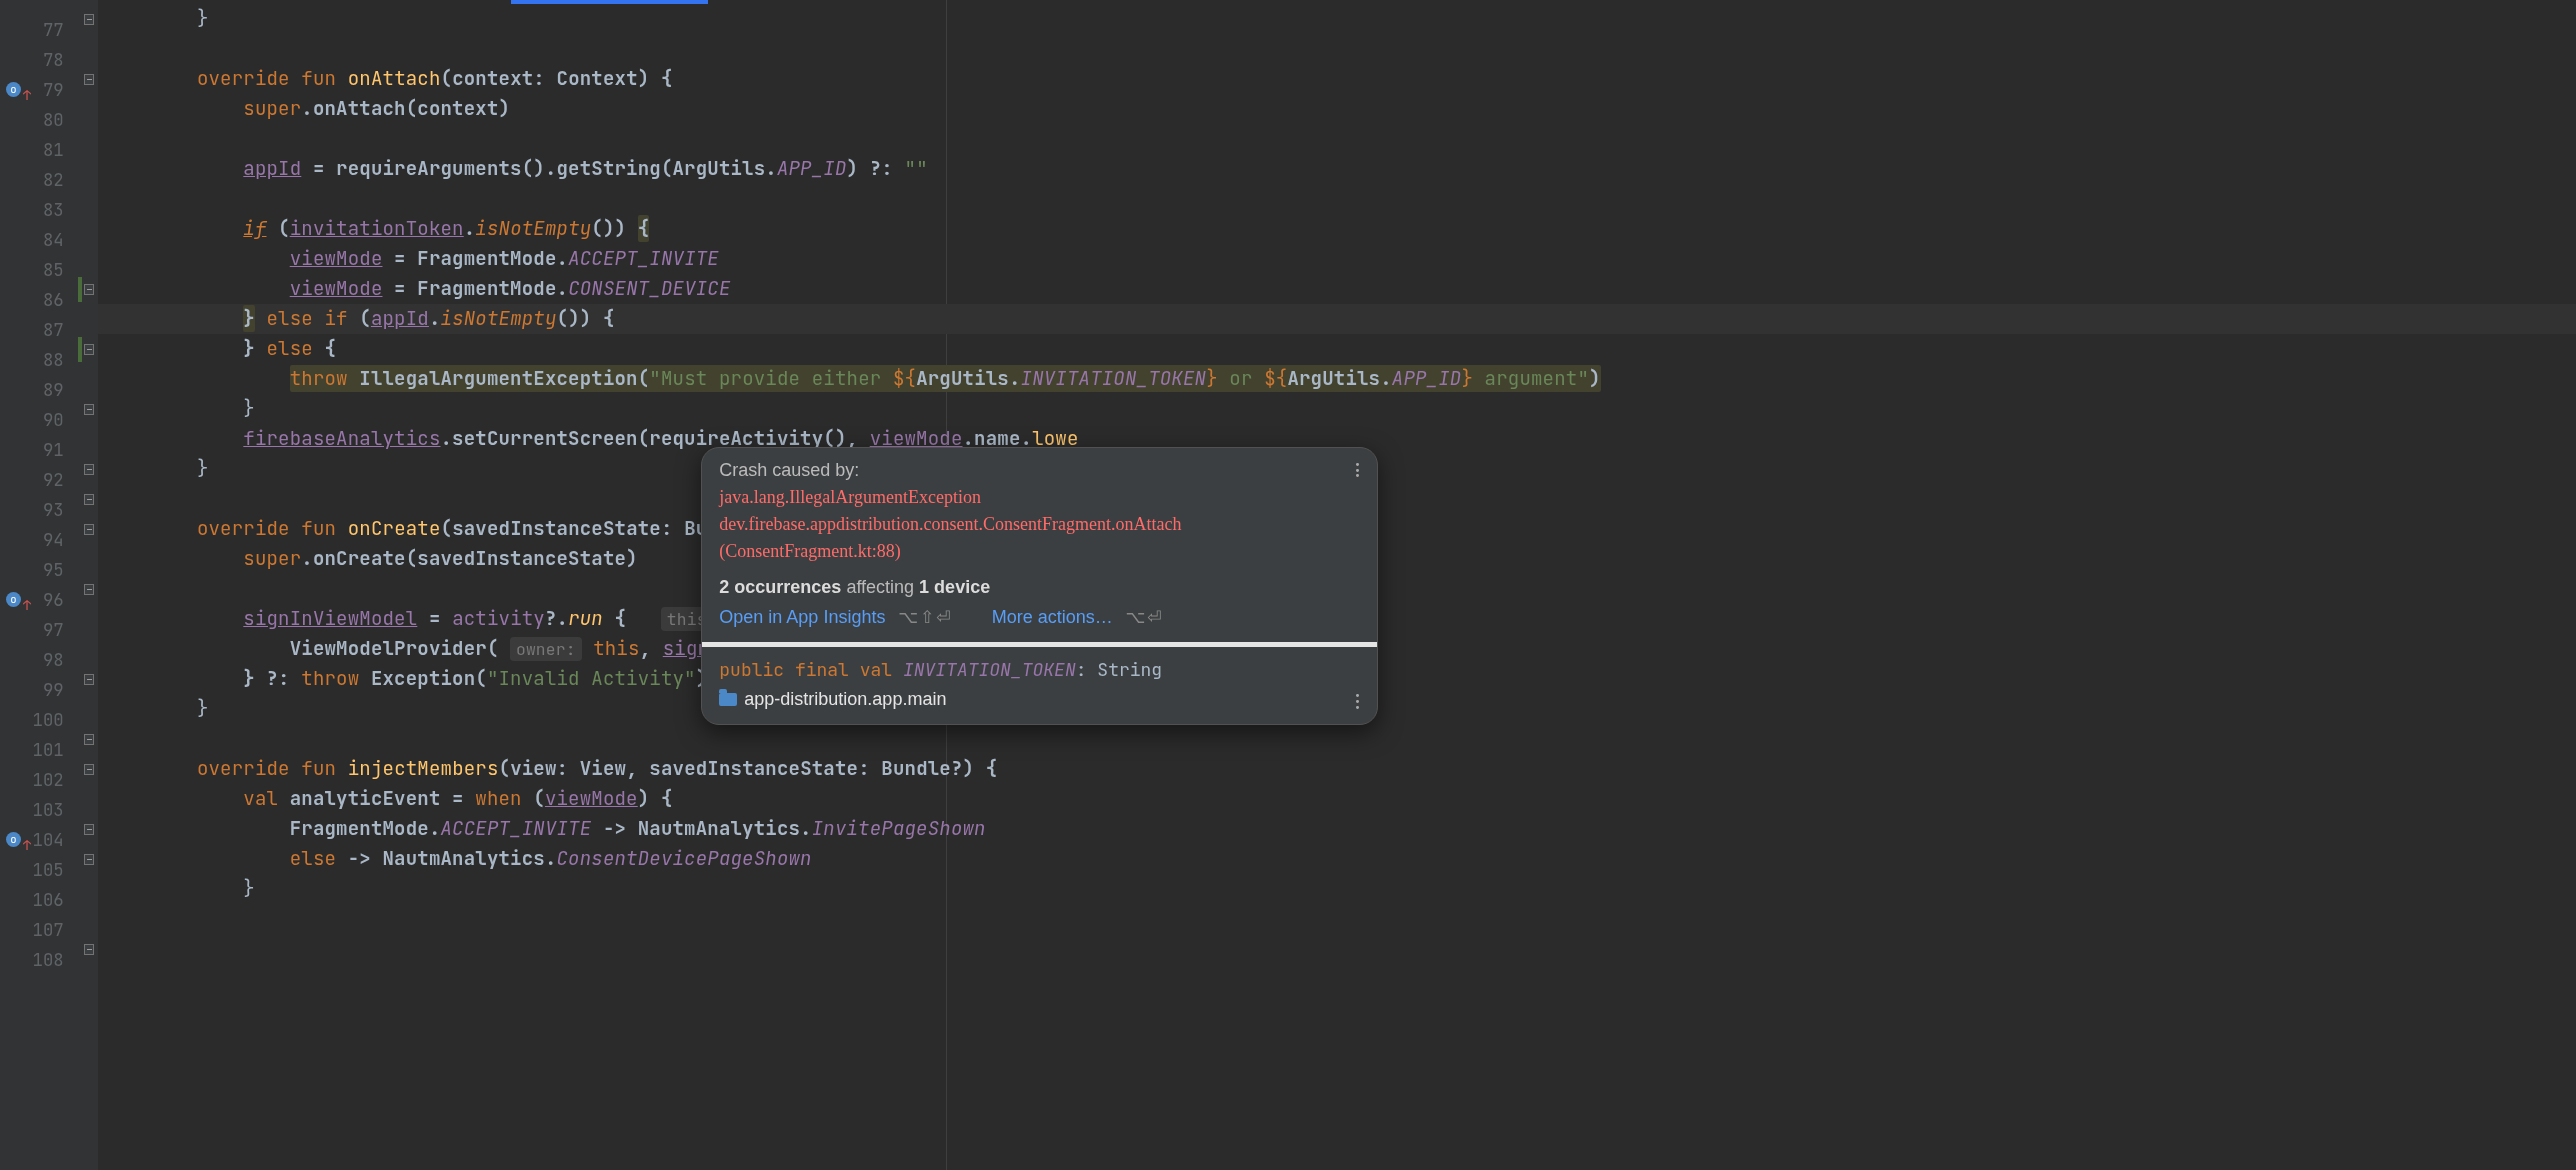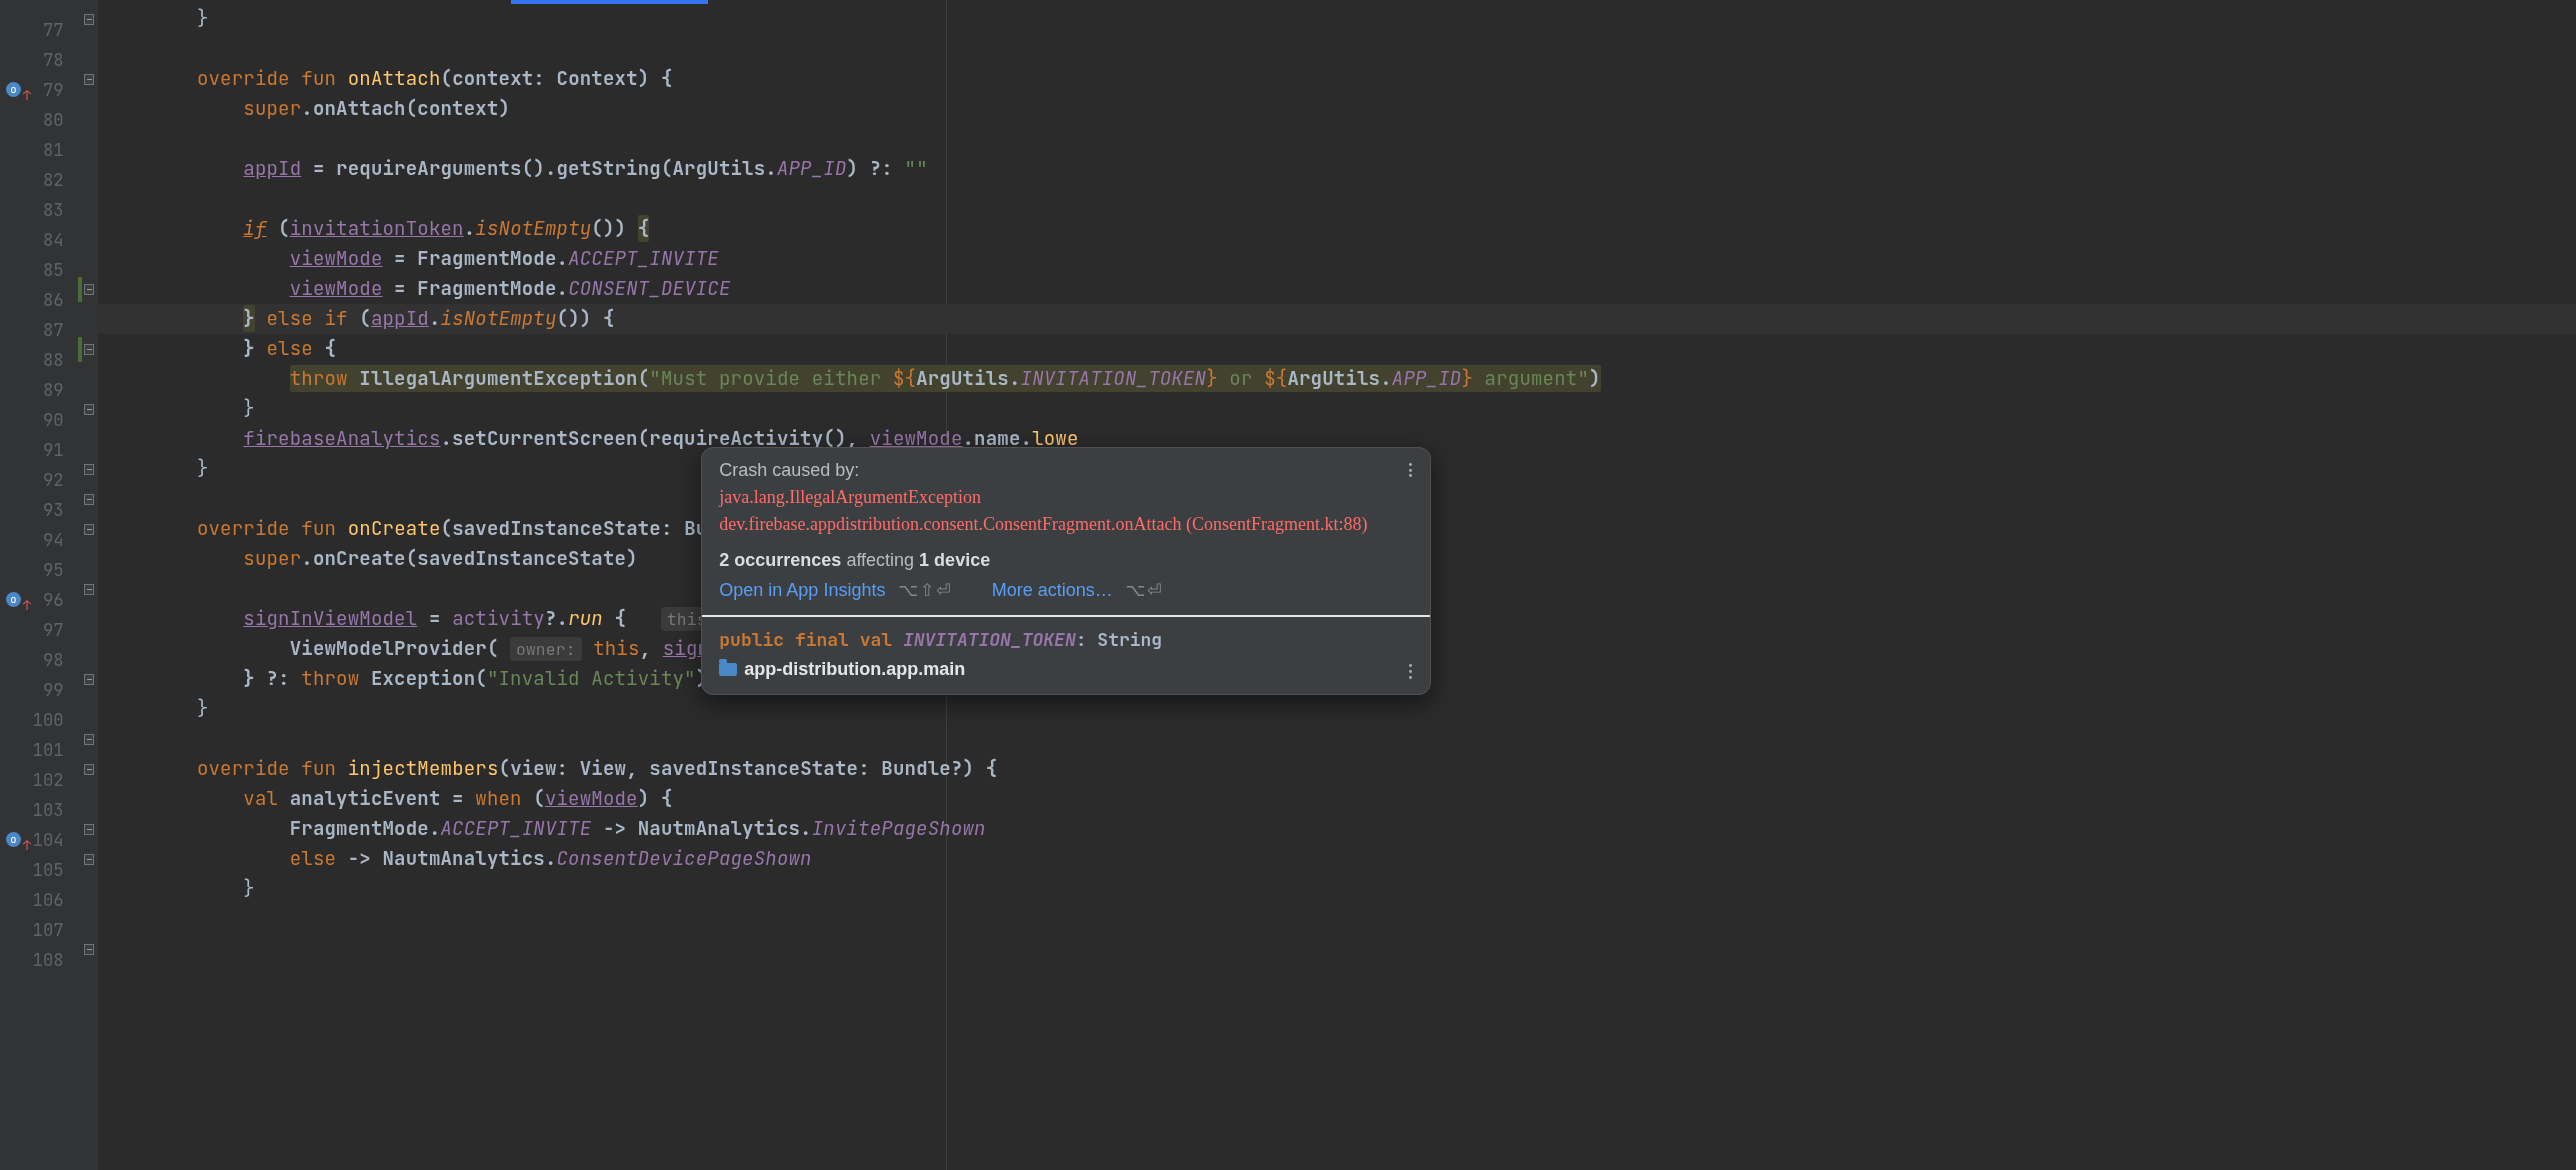--- a/index.html
+++ b/index.html
@@ -145,35 +145,35 @@
   .ext { color: #cc7832; font-style: italic; text-decoration: underline; }
   .extfn { color: #cc7832; font-style: italic; }
   .run { color: #ffc66d; font-style: italic; }
   .plain { color: #a9b7c6; font-weight: bold; }
   .ul { text-decoration: underline; }
   
   .popup {
     position: absolute;
     left: 701px;
     top: 447px;
-    width: 730px;
+    width: 677px;
     background: #3c3f41;
     border: 1px solid #515151;
-    border-radius: 12px;
+    border-radius: 18px;
     box-shadow: 0 7.7px 23px rgba(0,0,0,0.5);
     font-family: -apple-system, "Segoe UI", sans-serif;
     font-size: 18px;
     color: #bbbbbb;
     z-index: 10;
   }
   .popup .section {
     padding: 11.5px 17.3px 13.5px 17.3px;
     position: relative;
   }
-  .popup .divider { border-top: 2px solid #e5e5e5; font-weight: bold; }
+  .popup .divider { border-top: 5px solid #e5e5e5; }
   .popup .title { color: #bbbbbb; margin-bottom: 3.8px; }
   .popup .err { color: #ff6b68; line-height: 27px; font-family: Liberation Serif, serif; }
   .popup .stats { color: #bbbbbb; margin-top: 1.9px; }
   .popup .stats b { color: #dcdcdc; font-weight: 600; }
   .popup .actions { margin-top: 9.6px; }
   .popup .link { color: #589df6; cursor: pointer; }
   .popup .shortcut { color: #888; margin-left: 7.7px; font-size: 17.3px; letter-spacing: 1.9px; }
   .popup .kebab {
     position: absolute;
     right: 9.6px;

